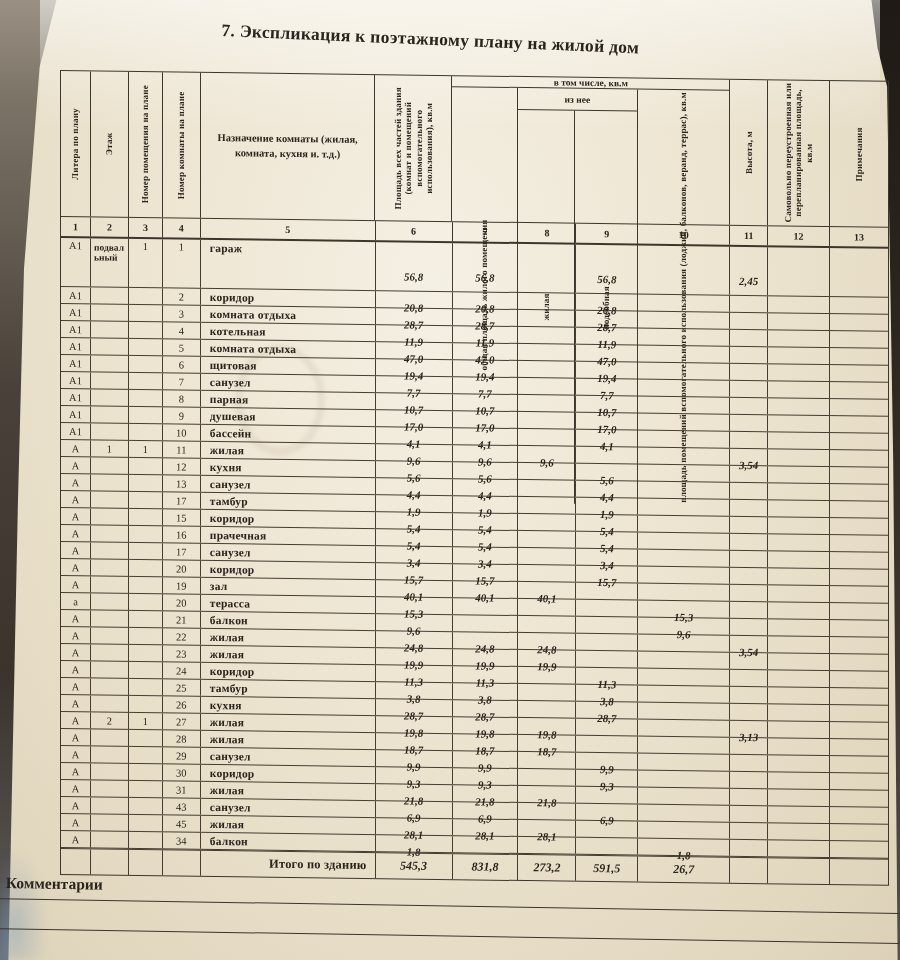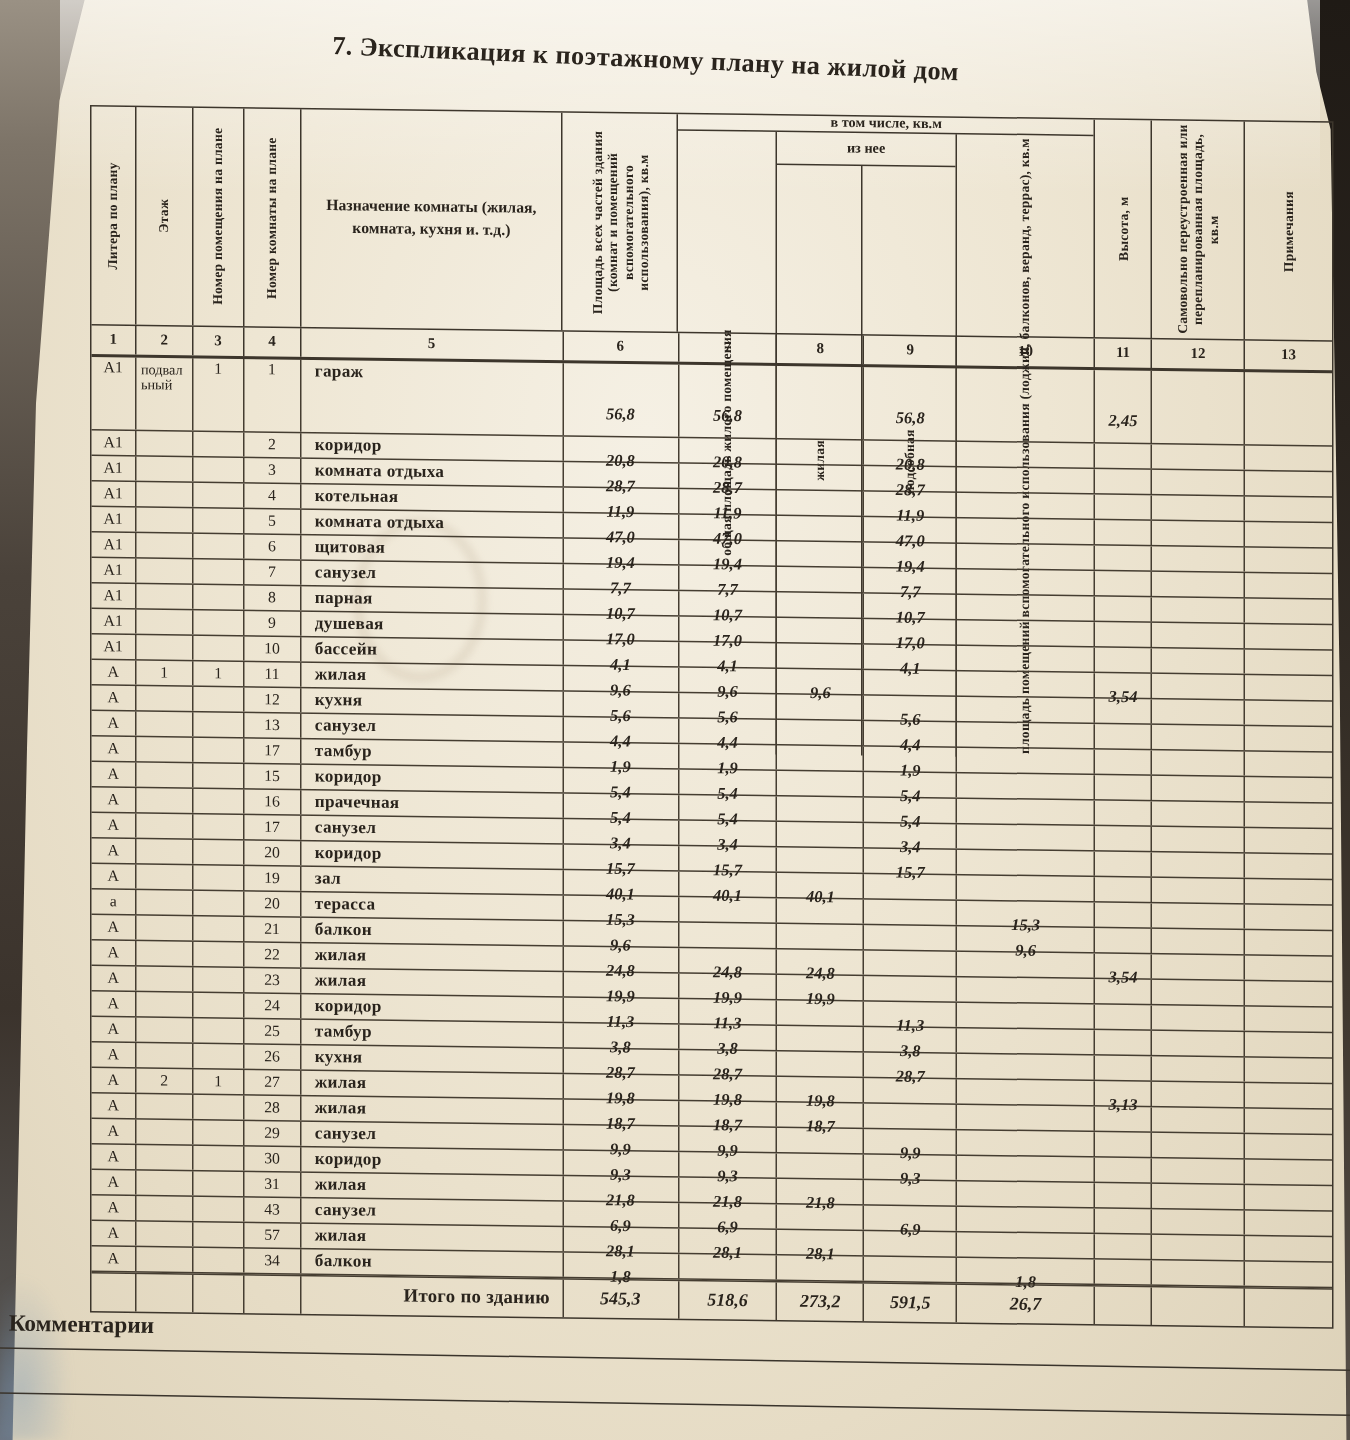--- a/index.html
+++ b/index.html
@@ -71,21 +71,21 @@
   .tbody{ }
   .trow{ display:flex; height:17px; border-bottom:1.1px solid #453d31; position:relative; }
   .trow.tall{ height:49px; }
   .trow.total{ height:26px; border-top:.8px solid #453d31; border-bottom:none; }
   .cell{ border-right:1px solid #453d31; display:flex; align-items:center; justify-content:center; overflow:visible; font-size:11px; }
   .cell:last-child{ border-right:none; }
   .cell.nm{ justify-content:flex-start; padding-left:9px; font-weight:bold; font-size:11.5px; letter-spacing:.2px; white-space:nowrap; }
   .cell.idc{ font-size:10.5px; }
   .tall .cell{ align-items:flex-start; padding-top:2px; }
   .tall .cell.nm{ align-items:flex-start; }
-  .floor-small{ font-size:9.5px; line-height:1.1; font-weight:normal; text-align:left; padding:2px 2px 0 3px; word-break:break-all; }
+  .floor-small{ font-size:9.5px; line-height:1.1; font-weight:bold; text-align:left; padding:2px 2px 0 3px; word-break:break-all; }
   .val{ font-style:italic; font-weight:600; font-size:11px; display:inline-block; transform:translateY(8px); white-space:nowrap; }
   .tall .val{ transform:translateY(26px); }
   .total .cell{ font-weight:bold; }
   .total .cell.nm{ justify-content:flex-end; padding-right:8px; font-size:12.5px; white-space:nowrap; }
   .total .tval{ font-style:italic; font-weight:bold; font-size:12px; transform:none; }
   .comments{
     position:absolute; left:6px; top:874px; z-index:3;
     font-size:15.5px; font-weight:bold; transform:rotate(1deg); transform-origin:left top;
   }
   .cline{ position:absolute; left:-8px; width:918px; border-top:1.6px solid #3a342c; z-index:2;
@@ -846,21 +846,21 @@
         </div>
         <div class="cell c10"></div>
         <div class="cell c11"></div>
         <div class="cell c12"></div>
         <div class="cell c13"></div>
       </div>
       <div class="trow">
         <div class="cell c1 idc">А</div>
         <div class="cell c2 idc"></div>
         <div class="cell c3 idc"></div>
-        <div class="cell c4 idc">57</div>
+        <div class="cell c4 idc">45</div>
         <div class="cell c5 nm">жилая</div>
         <div class="cell c6">
           <span class="val">28,1</span>
         </div>
         <div class="cell c7">
           <span class="val">28,1</span>
         </div>
         <div class="cell c8">
           <span class="val">28,1</span>
         </div>
@@ -892,21 +892,21 @@
       <div class="trow total">
         <div class="cell c1 idc"></div>
         <div class="cell c2 idc"></div>
         <div class="cell c3 idc"></div>
         <div class="cell c4 idc"></div>
         <div class="cell c5 nm">Итого по зданию</div>
         <div class="cell c6">
           <span class="tval">545,3</span>
         </div>
         <div class="cell c7">
-          <span class="tval">518,6</span>
+          <span class="tval">831,8</span>
         </div>
         <div class="cell c8">
           <span class="tval">273,2</span>
         </div>
         <div class="cell c9">
           <span class="tval">591,5</span>
         </div>
         <div class="cell c10">
           <span class="tval">26,7</span>
         </div>

